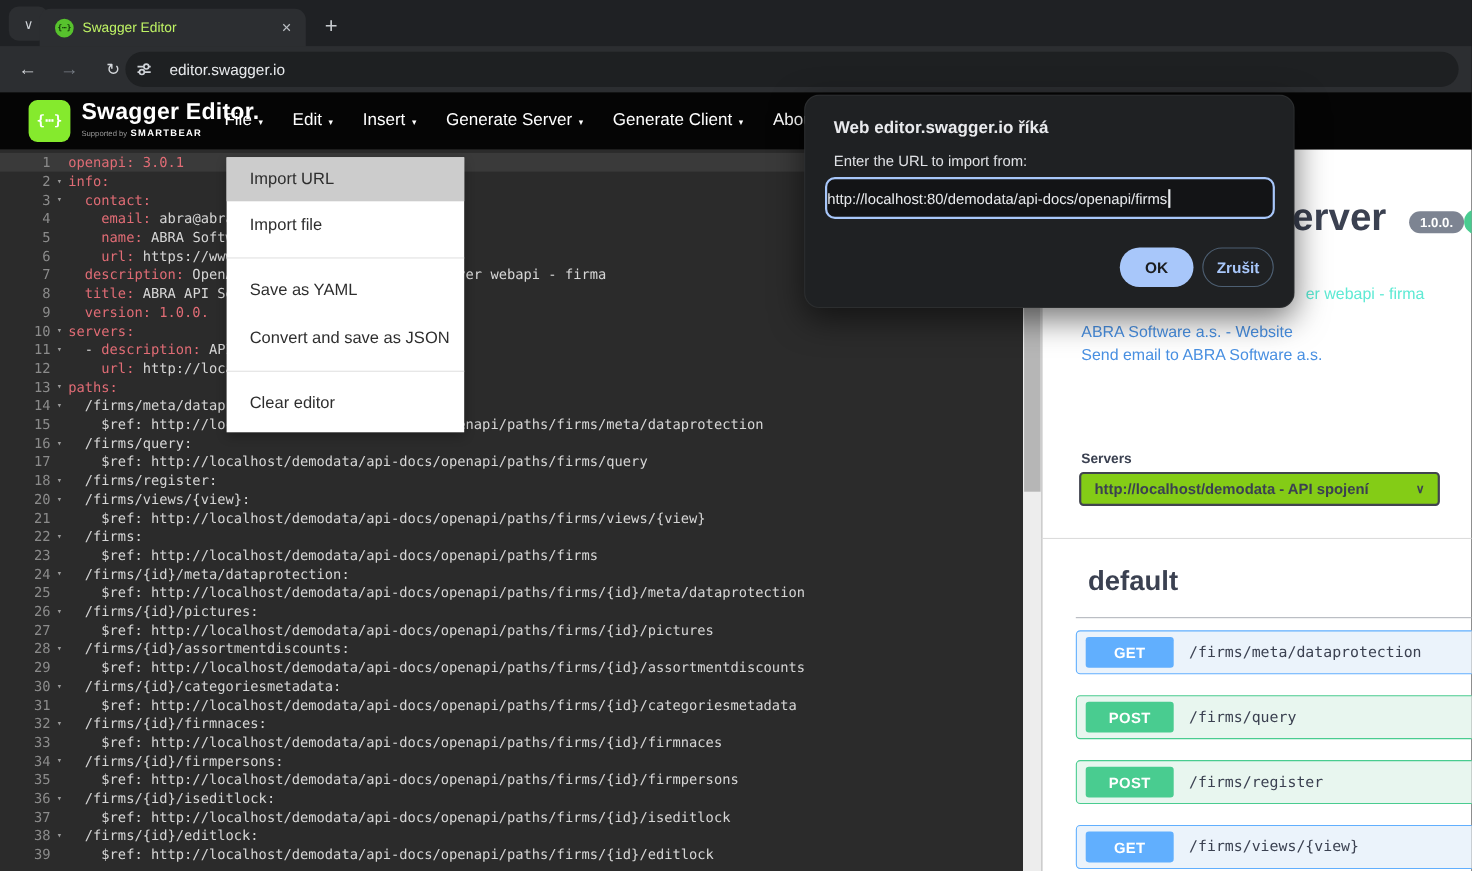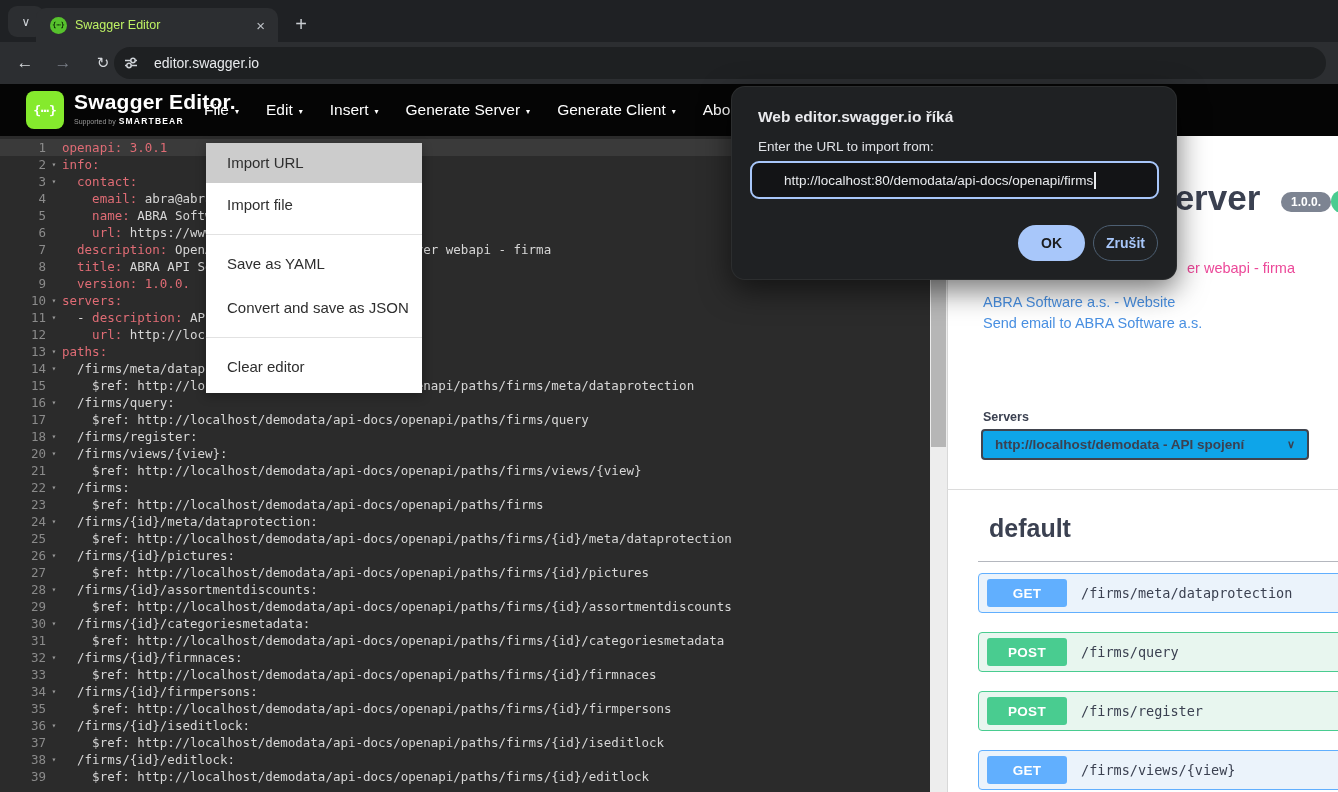--- a/index.html
+++ b/index.html
@@ -62,26 +62,26 @@
 
   
   .preview{position:absolute;left:947px;top:136px;width:391px;height:656px;background:#fff;
     border-left:1px solid #d8d8d8;box-sizing:border-box;}
   .api-title{position:absolute;left:975px;top:178px;font-size:35px;font-weight:700;color:#3b4151;
     white-space:nowrap;}
   .ver-pill{position:absolute;left:1281px;top:192px;background:#7d8492;color:#fff;
     font-size:12px;font-weight:700;padding:3px 10px;border-radius:22px;}
   .oas-pill{position:absolute;left:1331px;top:190px;width:48px;height:23px;border-radius:12px;
     background:#49cc90;}
-  .api-desc{position:absolute;left:1187px;top:260px;font-size:14.5px;color:#ec4899;white-space:nowrap;}
+  .api-desc{position:absolute;left:1187px;top:260px;font-size:14.5px;color:#5eead4;white-space:nowrap;}
   .api-link{position:absolute;left:983px;color:#4990e2;font-size:14.5px;cursor:pointer;white-space:nowrap;}
   .link1{top:294px;} .link2{top:315px;}
   .servers-label{position:absolute;left:983px;top:410px;font-size:12.5px;font-weight:700;color:#3b4151;}
   .server-select{position:absolute;left:981px;top:429px;width:328px;height:31px;box-sizing:border-box;
-    border:2px solid #41444e;border-radius:4px;background:#0ea5e9;display:flex;align-items:center;
+    border:2px solid #41444e;border-radius:4px;background:#84cc16;display:flex;align-items:center;
     cursor:pointer;}
   .server-select .val{font-size:13.5px;font-weight:700;color:#3b4151;margin-left:12px;flex:1;
     white-space:nowrap;overflow:hidden;}
   .server-select .chev{font-size:11px;font-weight:700;color:#3b4151;margin-right:12px;}
   .hdivider{position:absolute;left:947px;top:489px;width:391px;height:1px;background:#dcdcdc;}
   .section-title{position:absolute;left:989px;top:514px;font-size:25px;font-weight:700;color:#3b4151;}
   .section-rule{position:absolute;left:978px;top:561px;width:360px;height:1px;background:#b4b7be;}
   .ops{position:absolute;left:978px;top:573px;display:flex;flex-direction:column;gap:19px;}
   .op{width:380px;height:40px;border-radius:4px;display:flex;align-items:center;box-sizing:border-box;
     cursor:pointer;}
@@ -105,21 +105,21 @@
 
   
   .dialog{position:absolute;left:731px;top:86px;width:446px;height:194px;background:#1f2123;
     border-radius:14px;z-index:50;box-shadow:0 10px 30px rgba(0,0,0,.55);
     border:1px solid rgba(255,255,255,.06);box-sizing:border-box;}
   .dlg-title{position:absolute;left:26px;top:21px;font-size:15.5px;font-weight:700;color:#e9eaed;}
   .dlg-label{position:absolute;left:26px;top:52px;font-size:13.5px;color:#dfe1e5;}
   .dlg-input{position:absolute;left:18px;top:74px;width:409px;height:38px;box-sizing:border-box;
     border:2px solid #a8c7fa;border-radius:9px;background:#131416;display:flex;align-items:center;
     cursor:text;}
-  .dlg-input .txt{margin-left:12px;font-size:13.5px;color:#e8eaed;white-space:nowrap;padding-left:20px;}
+  .dlg-input .txt{font-size:13.5px;color:#e8eaed;white-space:nowrap;}
   .caret{display:inline-block;width:1.5px;height:17px;background:#e8eaed;margin-left:1px;
     vertical-align:-3px;}
   .dlg-btn{position:absolute;top:138px;height:36px;border-radius:18px;font-size:14px;
     display:flex;align-items:center;justify-content:center;cursor:pointer;box-sizing:border-box;}
   .btn-ok{left:286px;width:67px;background:#a8c7fa;color:#1b1d1f;font-weight:600;}
   .btn-cancel{left:361px;width:65px;border:1px solid #4d5f72;color:#a8c7fa;font-weight:600;}
 </style>
 </head>
 <body>
 

